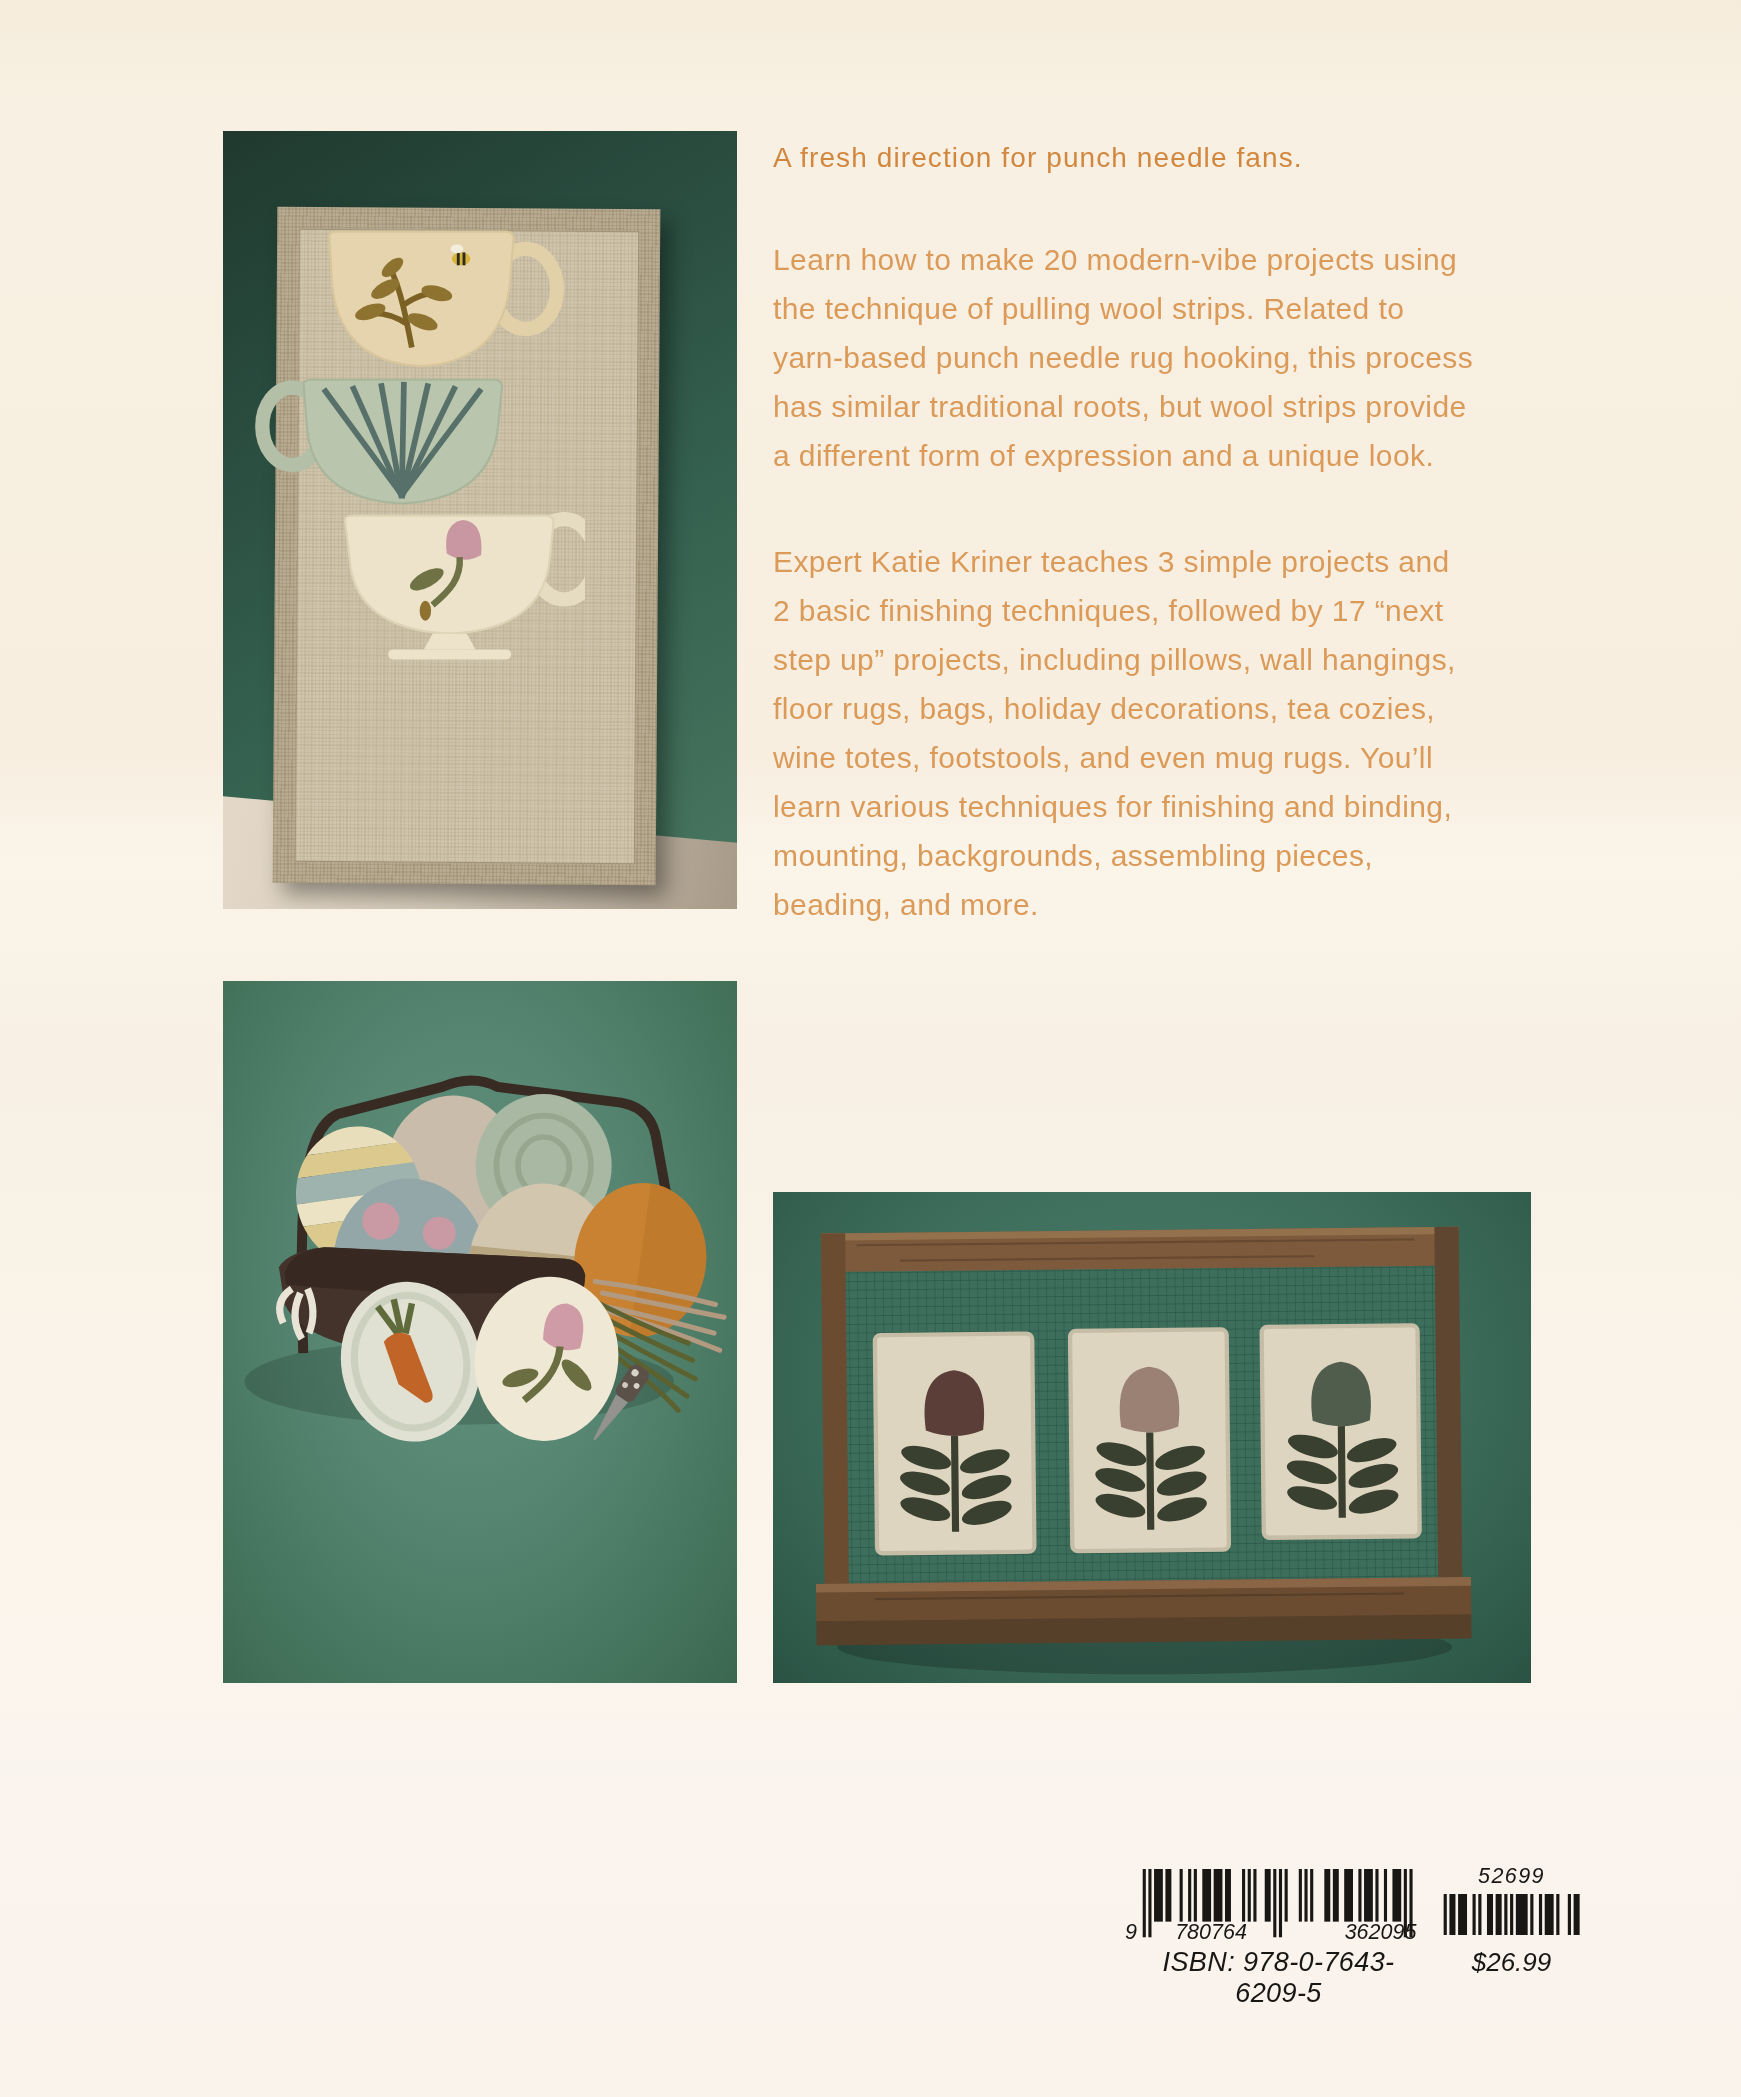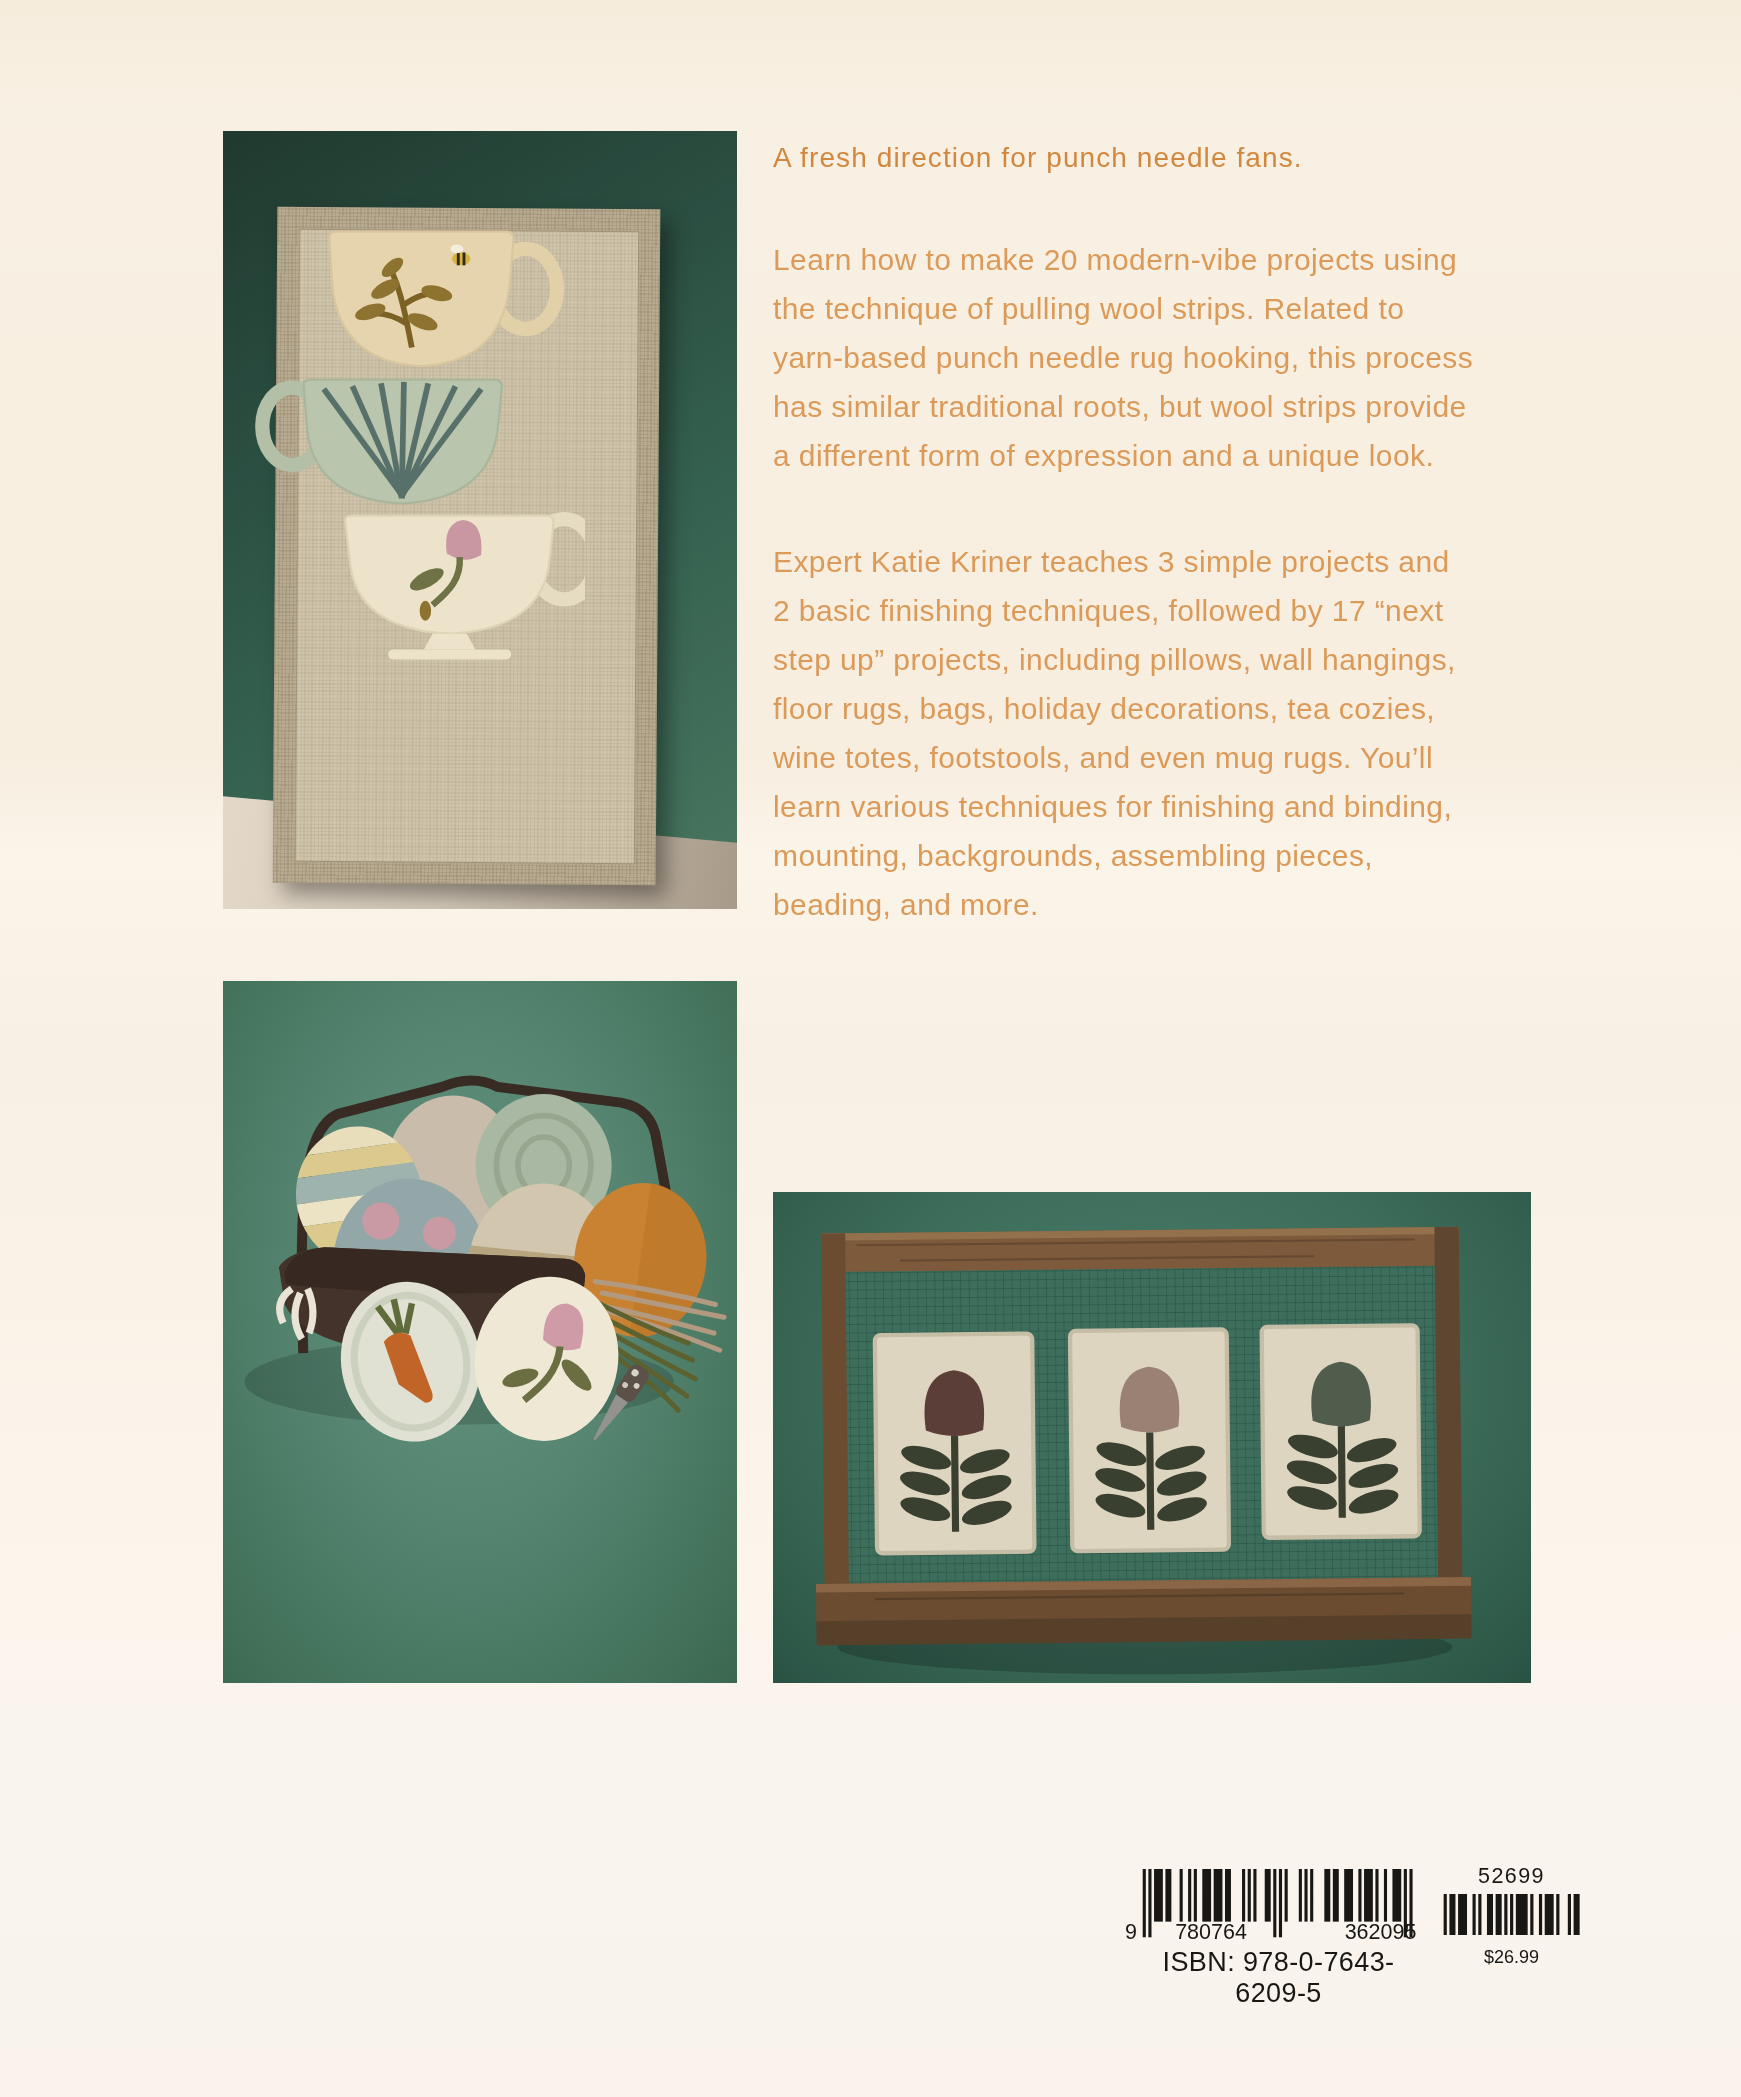--- a/index.html
+++ b/index.html
@@ -37,29 +37,29 @@
   
   #photo3{left:773px;top:1192px;width:758px;height:491px;
     background:radial-gradient(ellipse at 50% 38%, #4b7d6b 0%, #3d6c5a 55%, #2e5949 90%, #2a5244 100%);}
   
   .text-col{position:absolute;left:773px;top:136px;width:830px;}
   .text-col h1{margin:0 0 56px 0;font-size:28px;line-height:43px;font-weight:normal;
     letter-spacing:1.1px;color:var(--heading_text,#d2873e);}
   .text-col p{margin:0 0 57px 0;font-size:30px;line-height:49px;
     letter-spacing:0.4px;color:var(--body_text,#db9a58);white-space:pre-line;}
   
-  .bc{position:absolute;color:var(--barcode_ink,#191714);}
+  .bc{position:absolute;color:var(--barcode_ink,#191714);font-style:italic;}
   #ean-bars{position:absolute;left:1142px;top:1869px;}
   #supp-bars{position:absolute;left:1443px;top:1894px;}
   #ean-digit9{left:1110px;top:1920px;width:27px;text-align:right;font-size:21.5px;}
   #ean-g1{left:1151px;top:1920px;width:120px;text-align:center;font-size:21.5px;}
   #ean-g2{left:1280px;top:1920px;width:129px;text-align:center;font-size:21.5px;margin-left:36px;}
   #supp-code{left:1443px;top:1864px;width:137px;text-align:center;font-size:21.5px;letter-spacing:1.4px;}
   #isbn{left:1139px;top:1947px;width:279px;text-align:center;font-size:27px;letter-spacing:0.4px;}
-  #price{left:1443px;top:1947px;width:137px;text-align:center;font-size:18px;}
+  #price{left:1443px;top:1947px;width:137px;text-align:center;font-size:26px;}
 </style>
 </head>
 <body>
 
 <div class="photo" id="photo1">
   <div class="tabletop"></div>
   <div class="canvas"></div>
   <svg class="cups" width="340" height="633" viewBox="0 0 475 885">
 
     <g>

